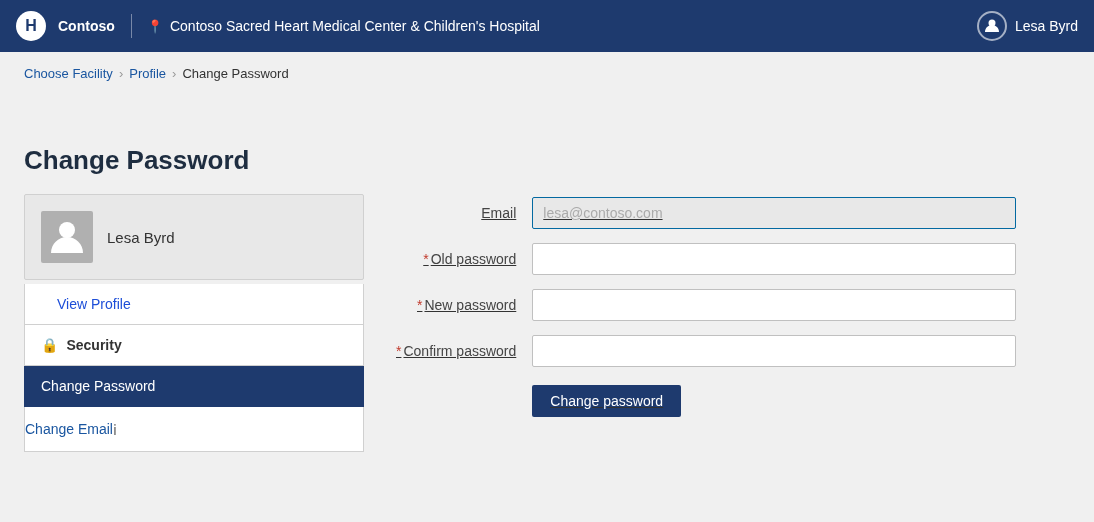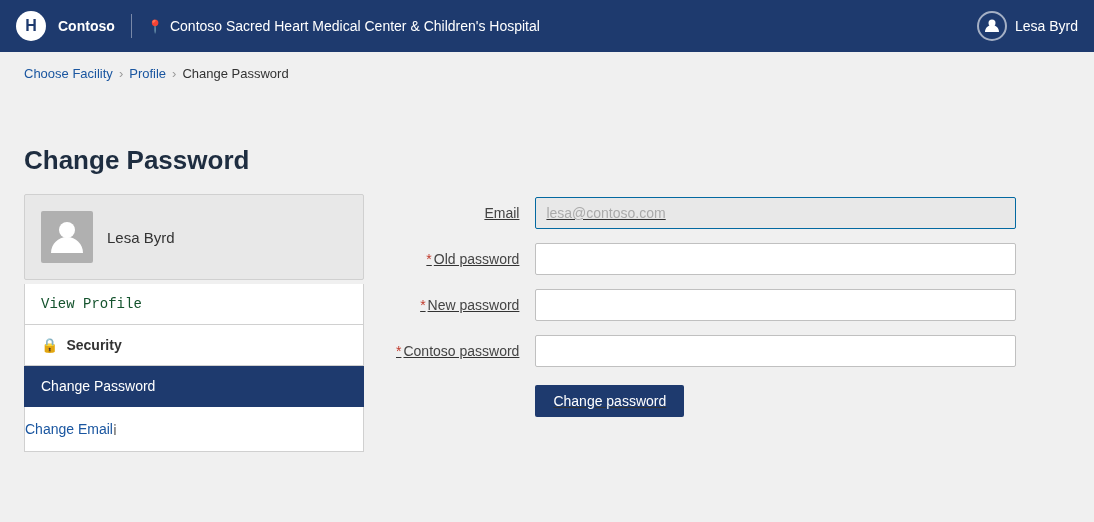--- a/index.html
+++ b/index.html
@@ -146,25 +146,24 @@
       font-size: 28px;
     }
     .user-name {
       font-size: 15px;
       color: #333;
     }
     .sidebar-item {
       background: white;
       border: 1px solid #d0d0d0;
       border-top: none;
-      padding: 12px 16px;
-      cursor: pointer;
-      color: #14532d;
-      font-size: 14px;
-      font-family: Liberation Mono, monospace;
+      padding: 12px 32px;
+      cursor: pointer;
+      color: #1d4ed8;
+      font-size: 14px;
     }
     .sidebar-section-header {
       background: white;
       border: 1px solid #d0d0d0;
       border-top: none;
       padding: 12px 16px;
       font-size: 14px;
       font-weight: 600;
       color: #333;
       display: flex;
@@ -328,21 +327,21 @@
             <span class="required-star">*</span><span>Old password</span>
           </label>
           <input class="form-input" type="password" style="">
 
           <label class="form-label">
             <span class="required-star">*</span><span>New password</span>
           </label>
           <input class="form-input" type="password" style="">
 
           <label class="form-label">
-            <span class="required-star">*</span><span>Contoso password</span>
+            <span class="required-star">*</span><span>Confirm password</span>
           </label>
           <input class="form-input" type="password" style="">
 
           <div class="form-btn-row">
             <button class="btn-primary">Change password</button>
           </div>
 
         </div>
       </div>
 

